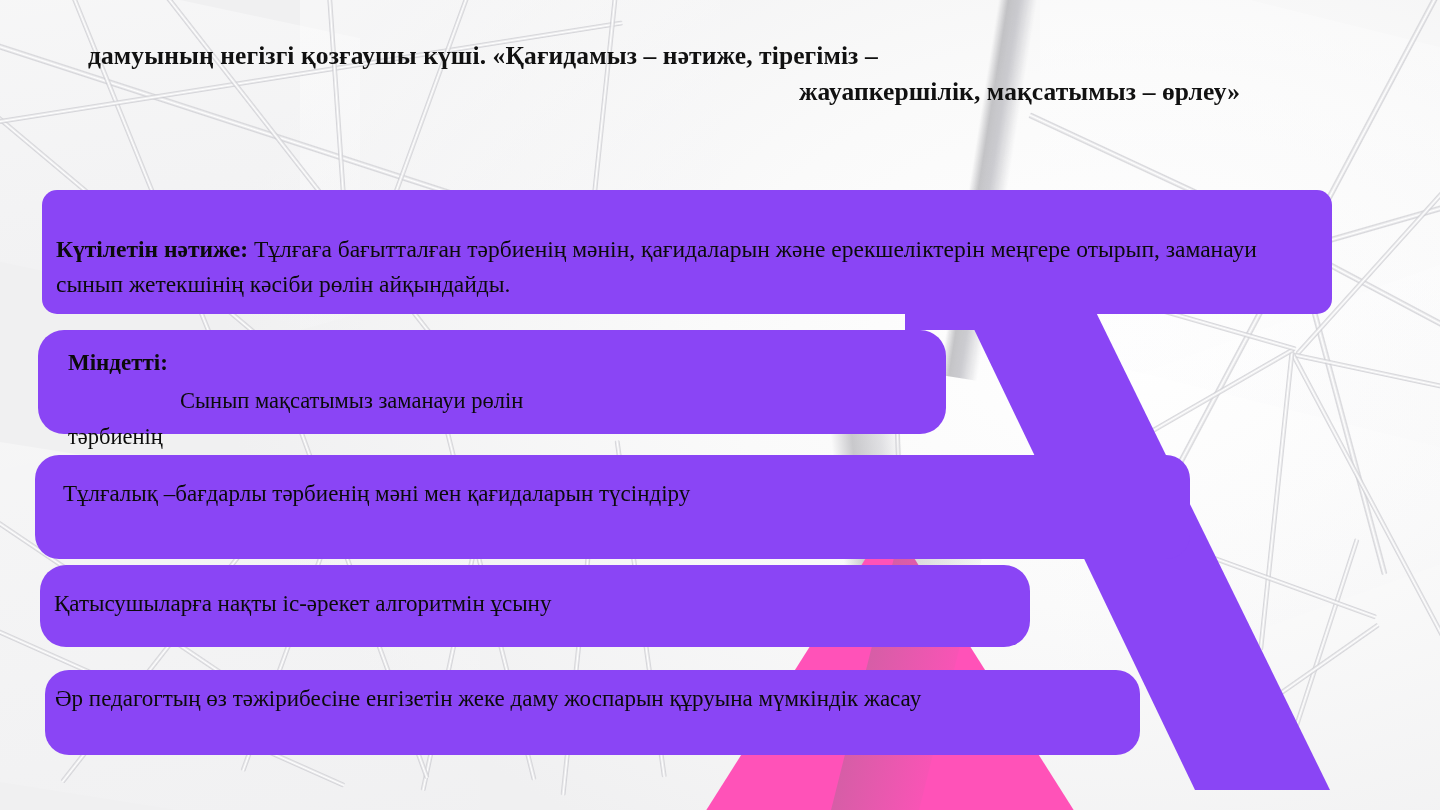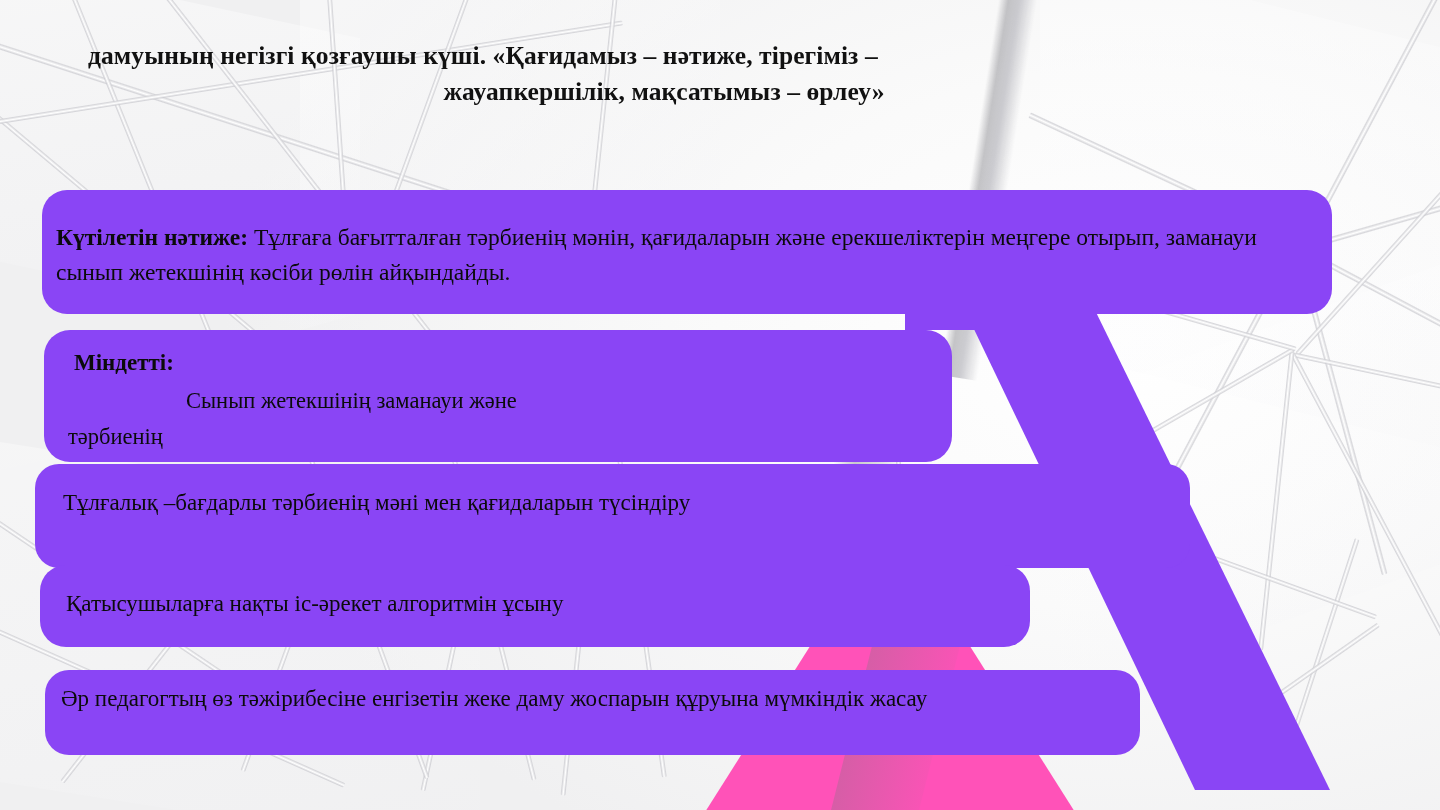--- a/index.html
+++ b/index.html
@@ -106,49 +106,49 @@
     left: 88px;
     top: 38px;
     width: 1152px;
     font-size: 25.5px;
     font-weight: bold;
     line-height: 1.42;
     color: #111111;
     text-align: justify;
     letter-spacing: 0.1px;
   }
-  .headline .lastline { text-align: center; }
+  .headline .lastline { text-align: right; }
 
   .callout {
     position: absolute;
     background: #8a45f5;
     border-radius: 26px;
     color: #0d0d0d;
     box-sizing: border-box;
   }
   .callout .ctext {
     font-size: 23px;
     line-height: 1.45;
     color: #0b0b0b;
   }
   .callout .ctext b { font-weight: bold; }
 
   
   #box1 {
     left: 42px; top: 190px;
     width: 1290px; height: 124px;
-    border-radius: 25px;
-    padding: 30px 18px 0 14px;
+    border-radius: 15px;
+    padding: 42px 18px 0 14px;
   }
   #box1 .ctext { font-size: 23.5px; line-height: 1.5; }
 
   
   #box2 {
-    left: 44px; top: 330px;
-    width: 908px; height: 132px;
+    left: 38px; top: 330px;
+    width: 908px; height: 104px;
     border-radius: 26px;
     padding: 16px 18px 0 30px;
   }
   #box2 .mindetti { font-weight: bold; font-size: 23px; }
   #box2 .sub { font-size: 22.5px; margin-left: 112px; margin-top: 6px; display:block;}
 
   
   #overflow-word {
     position: absolute;
     left: 68px; top: 424px;
@@ -156,39 +156,38 @@
     color: #0b0b0b;
     z-index: 7;
   }
 
   
   #box3 {
     left: 35px; top: 455px;
     width: 1155px; height: 104px;
     border-radius: 24px;
     padding: 22px 18px 0 28px;
-    margin-top: 9px;
   }
   #box3 .ctext { font-size: 23px; }
 
   
   #box4 {
     left: 40px; top: 565px;
     width: 990px; height: 82px;
     border-radius: 26px;
-    padding: 22px 18px 0 26px;
+    padding: 22px 18px 0 14px;
   }
   #box4 .ctext { font-size: 23px; }
 
   
   #box5 {
     left: 45px; top: 670px;
     width: 1095px; height: 85px;
     border-radius: 24px;
-    padding: 12px 18px 0 16px;
+    padding: 12px 18px 0 10px;
   }
   #box5 .ctext { font-size: 23px; line-height: 1.52; }
 
   .z-band  { z-index: 3; }
   .z-pink  { z-index: 2; }
   .z-box   { z-index: 6; }
   .z-head  { z-index: 6; }
 </style>
 </head>
 <body>
@@ -266,21 +265,21 @@
 
   <div class="callout z-box" id="box1">
     <div class="ctext">
       <b>Күтілетін нәтиже:</b><span> Тұлғаға бағытталған тәрбиенің  мәнін, қағидаларын және ерекшеліктерін меңгере  отырып, заманауи сынып жетекшінің кәсіби рөлін айқындайды.</span>
     </div>
   </div>
 
   <div class="callout z-box" id="box2">
     <div class="ctext">
       <span class="mindetti">Міндетті:</span>
-      <span class="sub">Сынып жетекшінің заманауи  және</span>
+      <span class="sub">Сынып мақсатымыз заманауи  рөлін</span>
     </div>
   </div>
 
   <div id="overflow-word">тәрбиенің</div>
 
   <div class="callout z-box" id="box3">
     <div class="ctext">Тұлғалық –бағдарлы тәрбиенің мәні мен қағидаларын түсіндіру</div>
   </div>
 
   <div class="callout z-box" id="box4">

